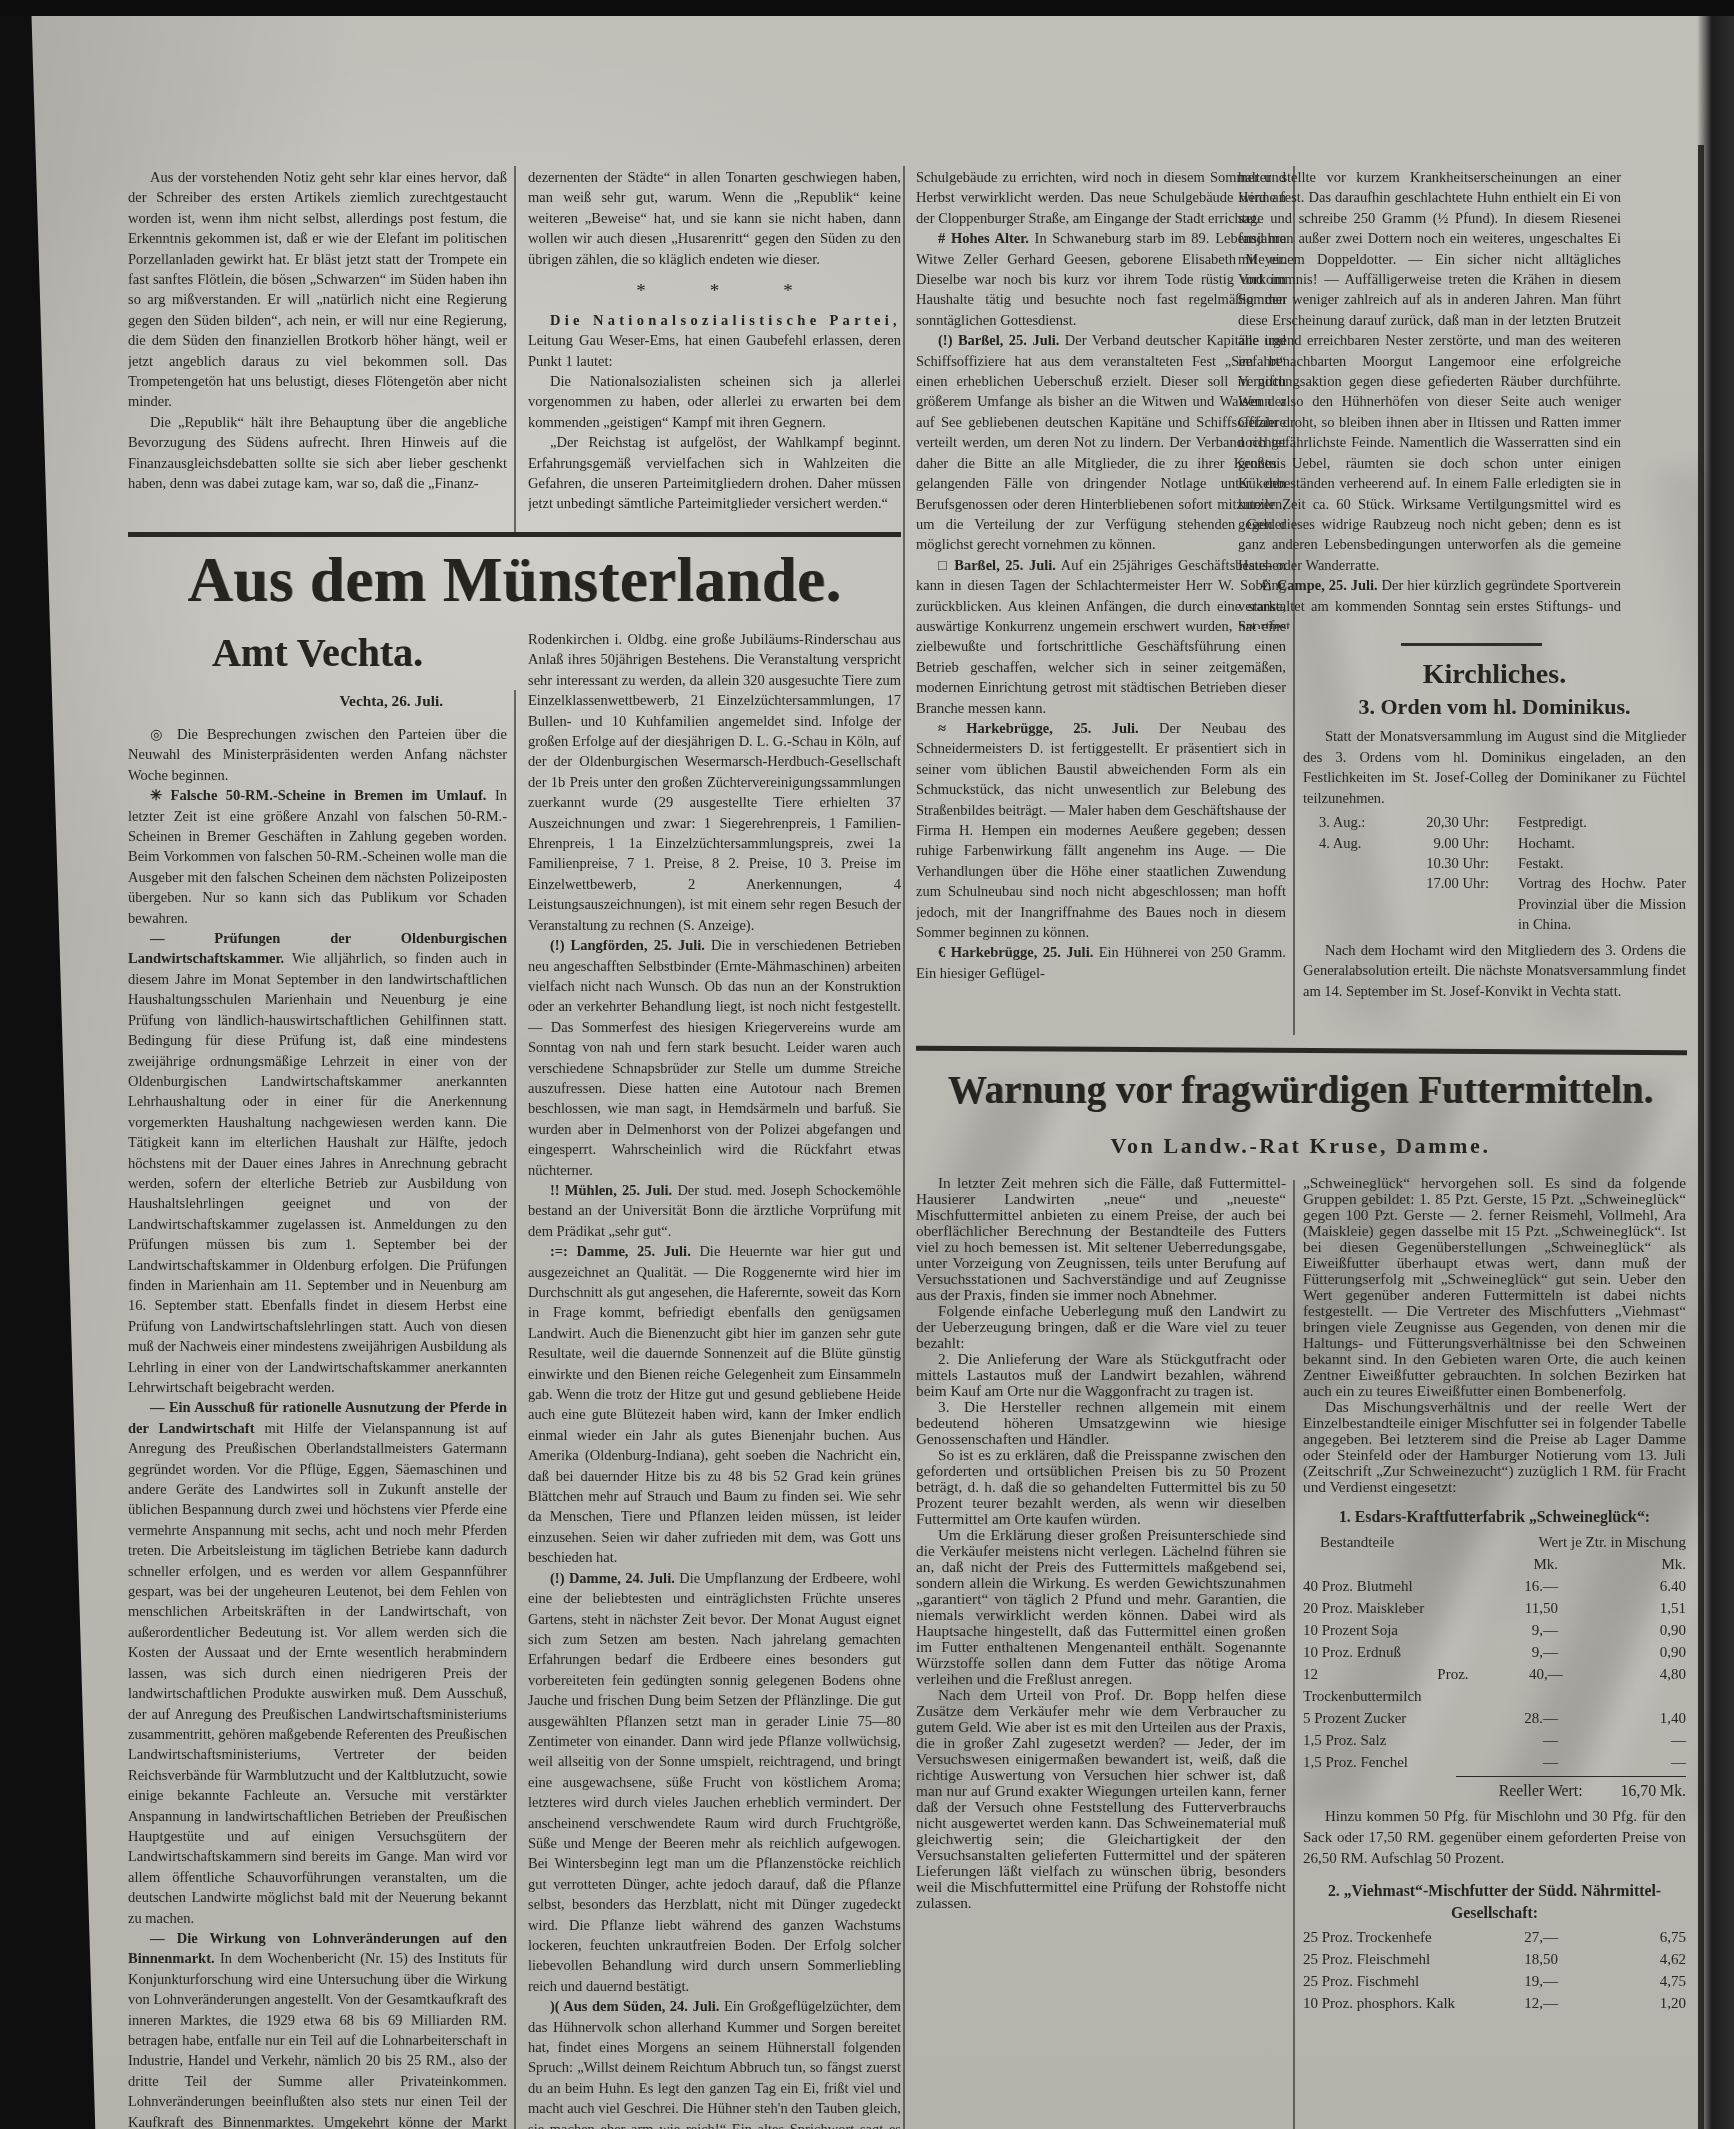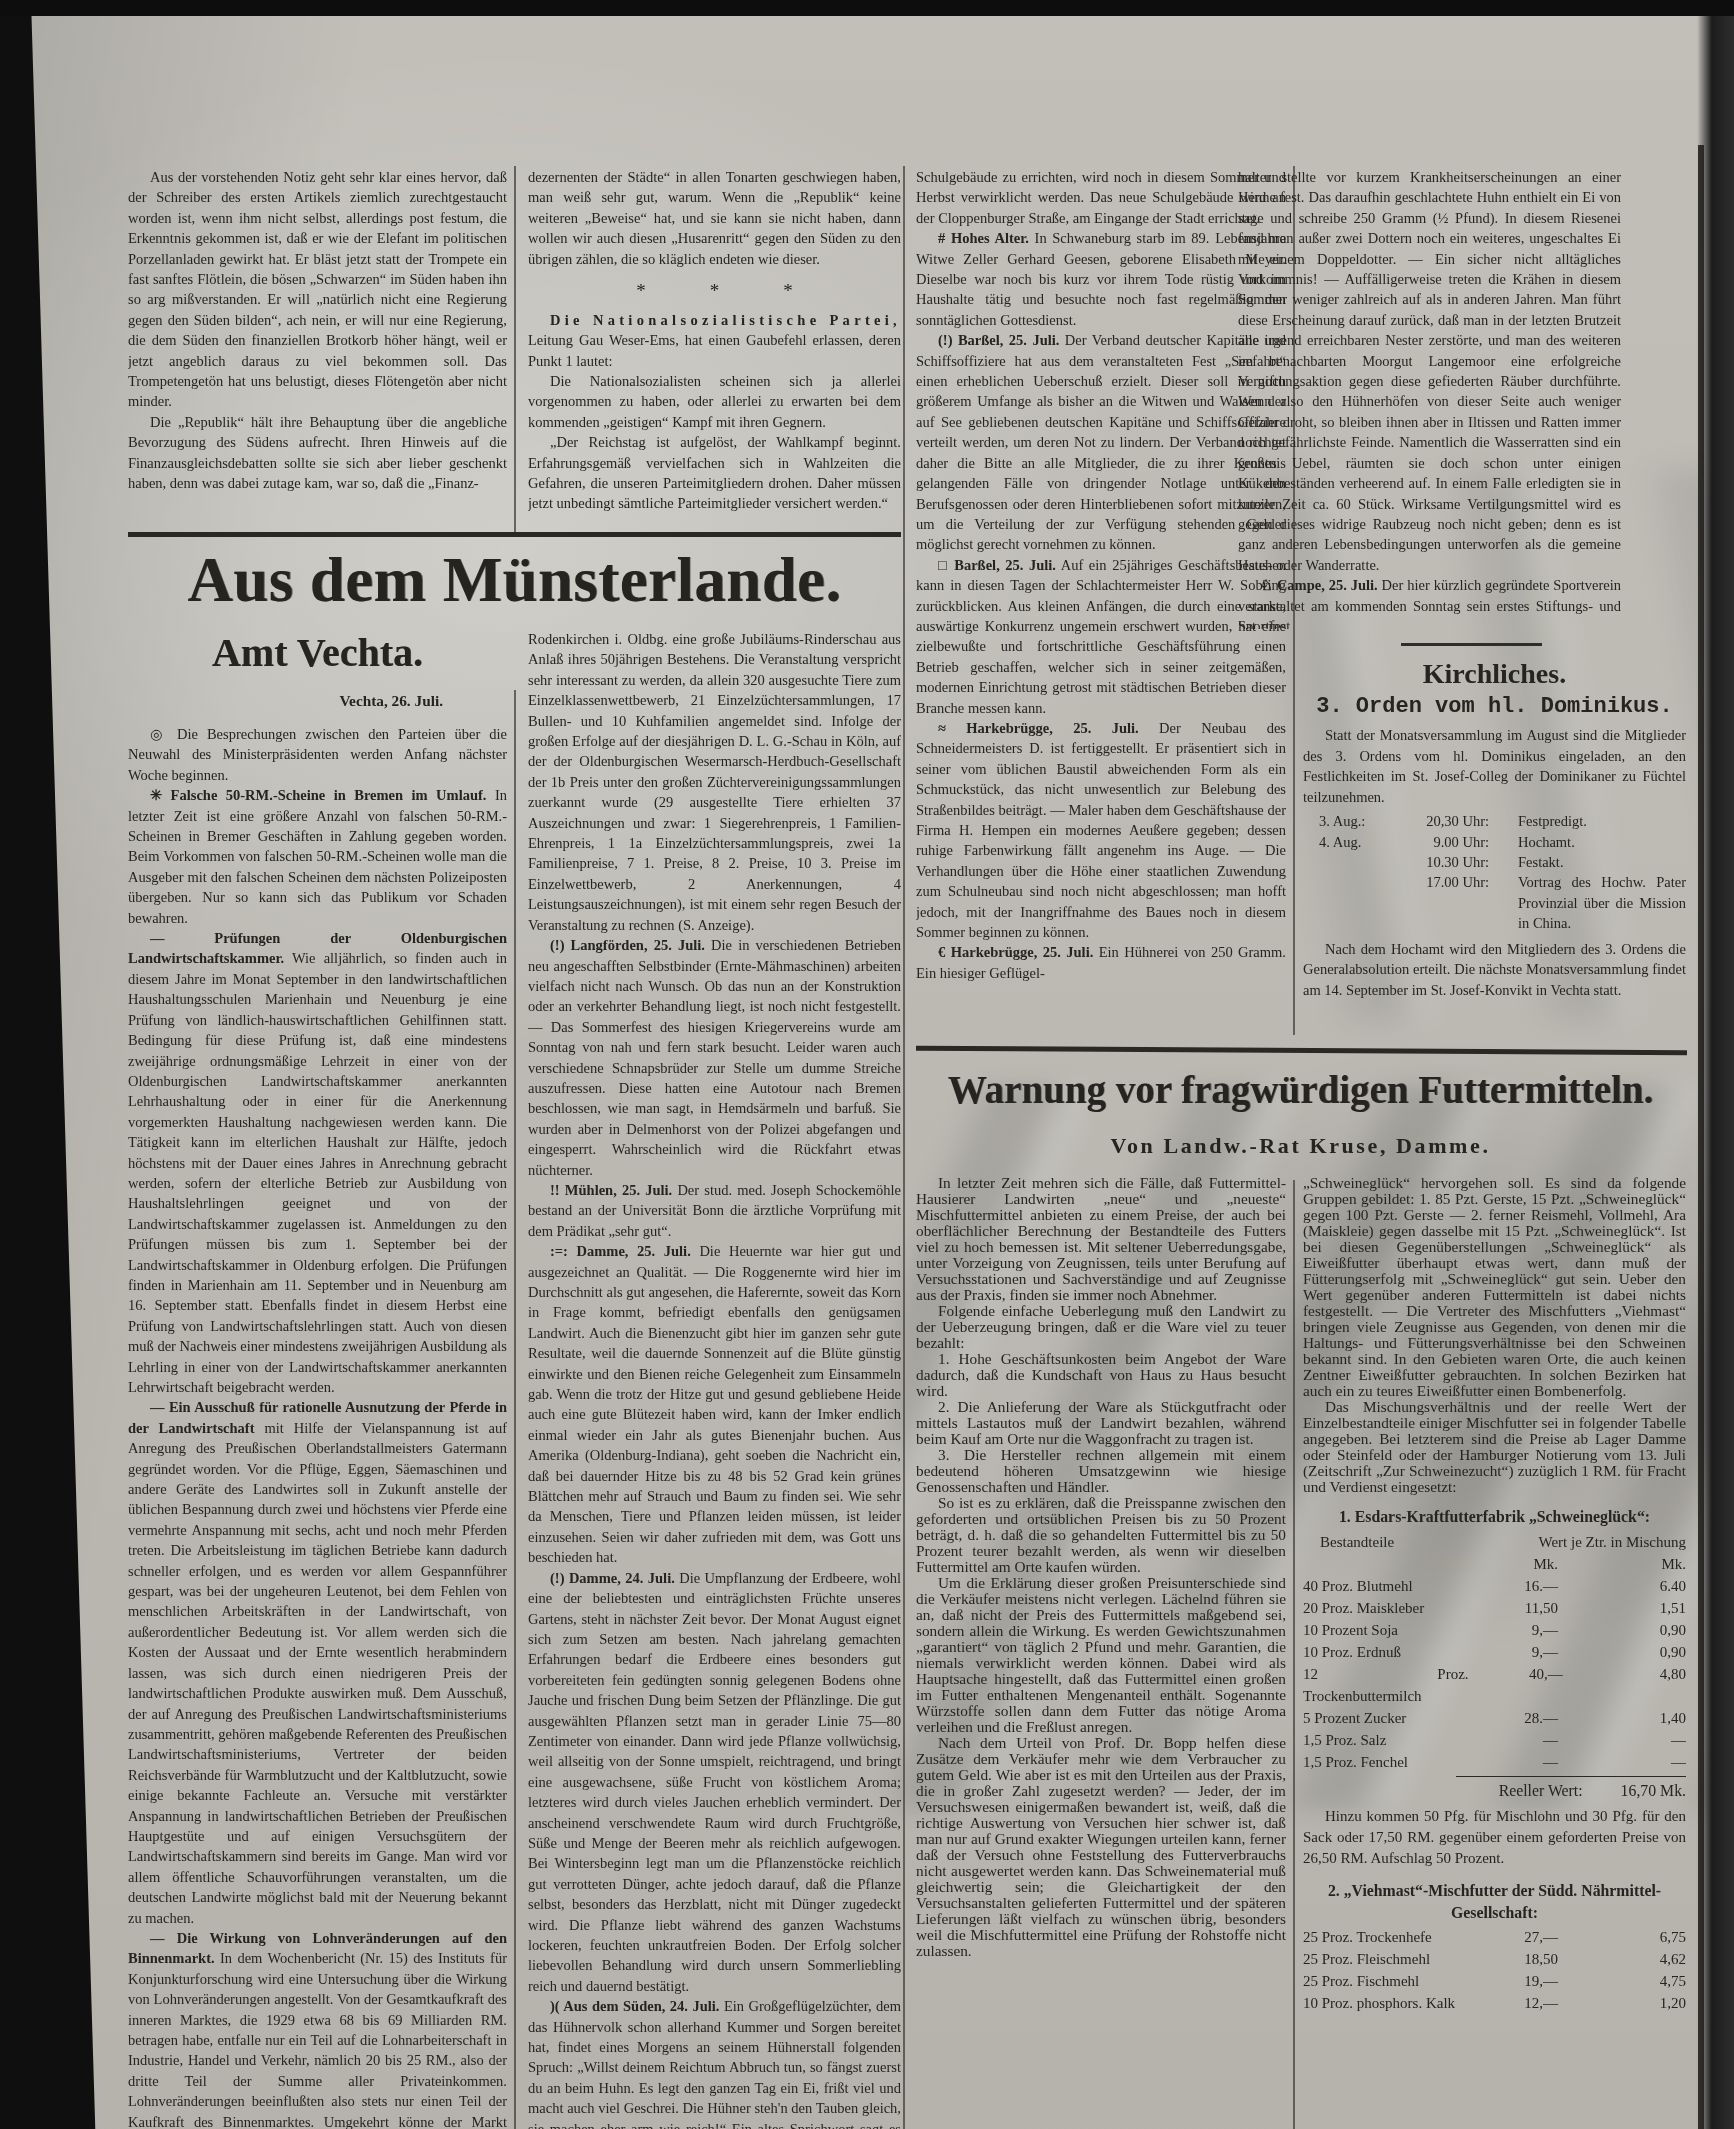--- a/index.html
+++ b/index.html
@@ -31,21 +31,21 @@
   .p{margin:0;text-indent:22px;font-size:14.5px;line-height:20.4px;}
   .p.ni{text-indent:0;}
   .lead{font-weight:bold;}
   .sperr{letter-spacing:4.3px;}
   .stars{text-align:center;font-size:19px;letter-spacing:64px;text-indent:64px;margin:11px 0 7.7px;}
   .h-muenster{font-size:63px;font-weight:bold;text-align:center;letter-spacing:0.4px;
     text-shadow:0.9px 0.4px 0 rgba(30,28,22,.55);}
   .h-amt{font-size:40px;font-weight:bold;text-align:center;text-shadow:0.4px 0.4px 0 rgba(30,28,22,.5);}
   .h-warnung{font-size:39px;font-weight:bold;text-align:center;text-shadow:0.9px 0.4px 0 rgba(30,28,22,.5);}
   .h-kirch{font-size:28px;font-weight:bold;text-align:center;}
-  .h-orden{font-size:22px;font-weight:bold;text-align:center;margin-top:4.3px;font-family:Liberation Mono, monospace;}
+  .h-orden{font-size:22px;font-weight:bold;text-align:center;margin-top:4.3px;}
   .dateline{font-weight:bold;text-align:right;font-size:15.3px;padding-right:64px;}
   .byline{font-weight:bold;text-align:center;font-size:22px;letter-spacing:2.6px;}
   .art .p{font-size:15.3px;line-height:16px;}
   .sched{font-size:14.5px;line-height:20.4px;}
   .srow{display:flex;}
   .sd{width:72px;}
   .st{width:98px;text-align:right;padding-right:29px;}
   .se{flex:1;}
   .tbl{font-size:15px;line-height:22px;}
   .tbl-title{font-weight:bold;text-align:center;font-size:15.8px;margin:11px 0 2.6px;text-indent:0;}
@@ -168,21 +168,20 @@
 <div class="col" style="left:911px;top:1067px;width:779px;height:57px;">
   <div class="h-warnung">Warnung vor fragwürdigen Futtermitteln.</div>
 </div>
 <div class="col" style="left:911px;top:1133px;width:779px;height:25.6px;">
   <div class="byline">Von Landw.-Rat Kruse, Damme.</div>
 </div>
 
 <div class="col art" style="left:916px;top:1175px;width:370px;height:1248px;">
   <p class="p"><span>In letzter Zeit mehren sich die Fälle, daß Futtermittel-Hausierer Landwirten „neue“ und „neueste“ Mischfuttermittel anbieten zu einem Preise, der auch bei oberflächlicher Berechnung der Bestandteile des Futters viel zu hoch bemessen ist. Mit seltener Ueberredungsgabe, unter Vorzeigung von Zeugnissen, teils unter Berufung auf Versuchsstationen und Sachverständige und auf Zeugnisse aus der Praxis, finden sie immer noch Abnehmer.</span></p>
   <p class="p"><span>Folgende einfache Ueberlegung muß den Landwirt zu der Ueberzeugung bringen, daß er die Ware viel zu teuer bezahlt:</span></p>
-  <p class="p"><span>1. Hohe Geschäftsunkosten beim Angebot der Ware dadurch, daß die Kundschaft von Haus zu Haus besucht wird.</span></p>
   <p class="p"><span>2. Die Anlieferung der Ware als Stückgutfracht oder mittels Lastautos muß der Landwirt bezahlen, während beim Kauf am Orte nur die Waggonfracht zu tragen ist.</span></p>
   <p class="p"><span>3. Die Hersteller rechnen allgemein mit einem bedeutend höheren Umsatzgewinn wie hiesige Genossenschaften und Händler.</span></p>
   <p class="p"><span>So ist es zu erklären, daß die Preisspanne zwischen den geforderten und ortsüblichen Preisen bis zu 50 Prozent beträgt, d. h. daß die so gehandelten Futtermittel bis zu 50 Prozent teurer bezahlt werden, als wenn wir dieselben Futtermittel am Orte kaufen würden.</span></p>
   <p class="p"><span>Um die Erklärung dieser großen Preisunterschiede sind die Verkäufer meistens nicht verlegen. Lächelnd führen sie an, daß nicht der Preis des Futtermittels maßgebend sei, sondern allein die Wirkung. Es werden Gewichtszunahmen „garantiert“ von täglich 2 Pfund und mehr. Garantien, die niemals verwirklicht werden können. Dabei wird als Hauptsache hingestellt, daß das Futtermittel einen großen im Futter enthaltenen Mengenanteil enthält. Sogenannte Würzstoffe sollen dann dem Futter das nötige Aroma verleihen und die Freßlust anregen.</span></p>
   <p class="p"><span>Nach dem Urteil von Prof. Dr. Bopp helfen diese Zusätze dem Verkäufer mehr wie dem Verbraucher zu gutem Geld. Wie aber ist es mit den Urteilen aus der Praxis, die in großer Zahl zugesetzt werden? — Jeder, der im Versuchswesen einigermaßen bewandert ist, weiß, daß die richtige Auswertung von Versuchen hier schwer ist, daß man nur auf Grund exakter Wiegungen urteilen kann, ferner daß der Versuch ohne Feststellung des Futterverbrauchs nicht ausgewertet werden kann. Das Schweinematerial muß gleichwertig sein; die Gleichartigkeit der den Versuchsanstalten gelieferten Futtermittel und der späteren Lieferungen läßt vielfach zu wünschen übrig, besonders weil die Mischfuttermittel eine Prüfung der Rohstoffe nicht zulassen.</span></p>
 
 </div>
 
 <div class="col art" style="left:1303px;top:1175px;width:383px;height:1248px;">
   <p class="p ni"><span>„Schweineglück“ hervorgehen soll. Es sind da folgende Gruppen gebildet: 1. 85 Pzt. Gerste, 15 Pzt. „Schweineglück“ gegen 100 Pzt. Gerste — 2. ferner Reismehl, Vollmehl, Ara (Maiskleie) gegen dasselbe mit 15 Pzt. „Schweineglück“. Ist bei diesen Gegenüberstellungen „Schweineglück“ als Eiweißfutter überhaupt etwas wert, dann muß der Fütterungserfolg mit „Schweineglück“ gut sein. Ueber den Wert gegenüber anderen Futtermitteln ist dabei nichts festgestellt. — Die Vertreter des Mischfutters „Viehmast“ bringen viele Zeugnisse aus Gegenden, von denen mir die Haltungs- und Fütterungsverhältnisse bei den Schweinen bekannt sind. In den Gebieten waren Orte, die auch keinen Zentner Eiweißfutter gebrauchten. In solchen Bezirken hat auch ein zu teures Eiweißfutter einen Bombenerfolg.</span></p>

